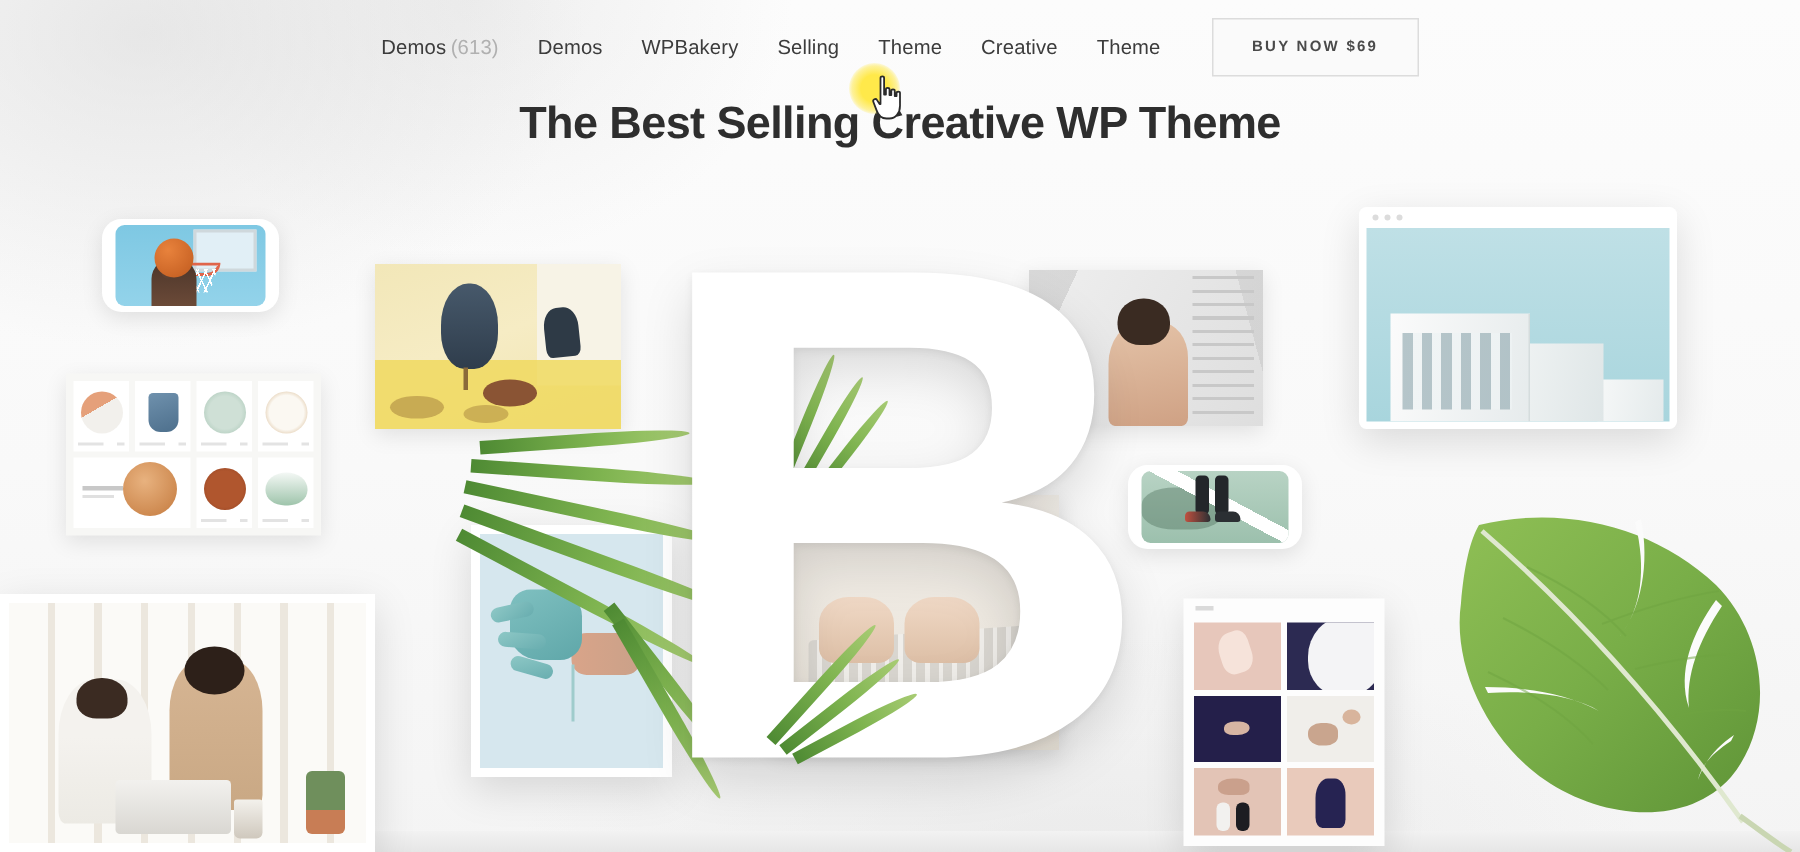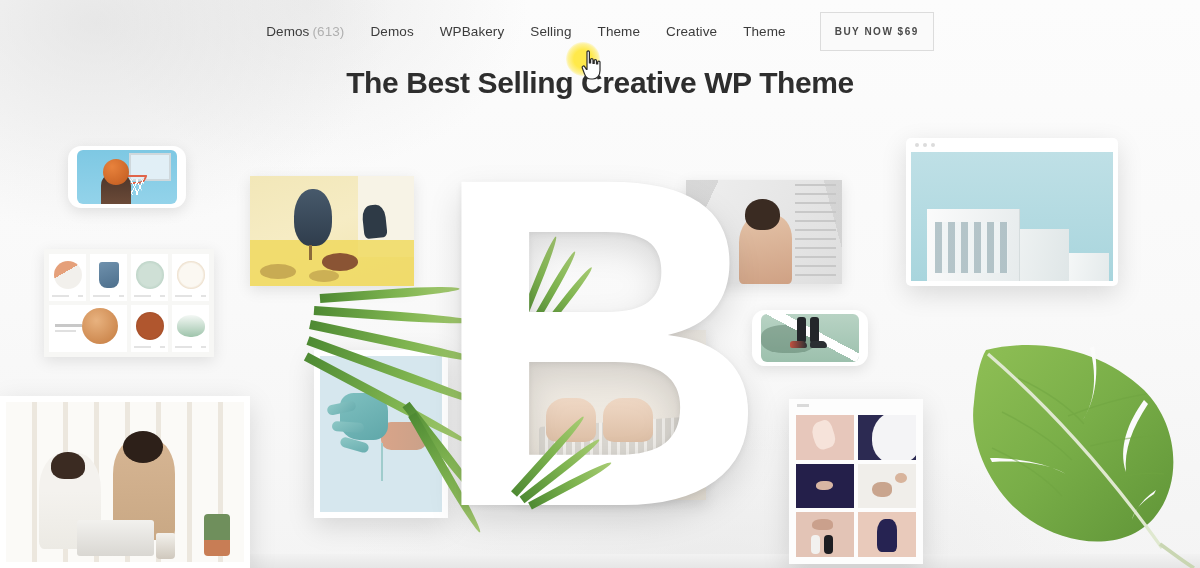--- a/index.html
+++ b/index.html
@@ -34,21 +34,21 @@
   }
   .nav { display:flex; align-items:center; gap:26px; }
   .nav-item {
     font-size:13.5px; color:#3c3c3c; white-space:nowrap;
     cursor:pointer; letter-spacing:.1px;
   }
   .nav-count { color:#b0b0b0; margin-left:3px; }
   .buy-btn {
     margin-left:34px;
     border:1px solid #dcdcdc; background:#fafafa;
-    padding:13px 14px; font-size:10px; letter-spacing:1.5px;
+    padding:13px 26px; font-size:10px; letter-spacing:1.5px;
     color:#4a4a4a; font-weight:600; cursor:pointer; white-space:nowrap;
   }
 
   
   .hero { position:absolute; top:66px; left:0; right:0; text-align:center; z-index:30; }
   .hero-title {
     font-size:30px; font-weight:700; color:#2e2e2e; letter-spacing:-.4px;
   }
   .hero-sub {
     margin-top:6px; font-size:23px; color:#d4d4d4;

